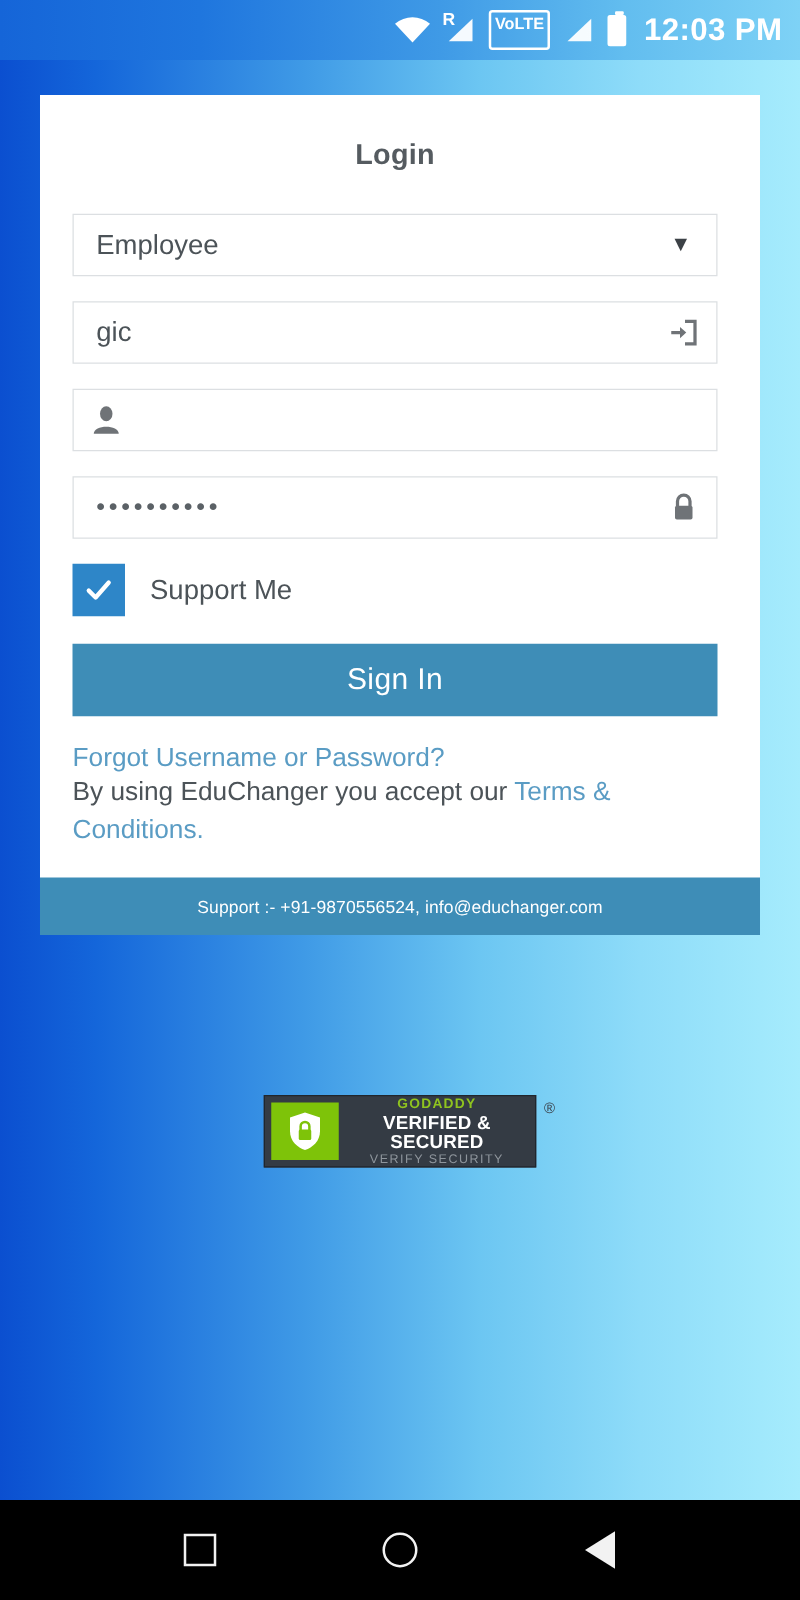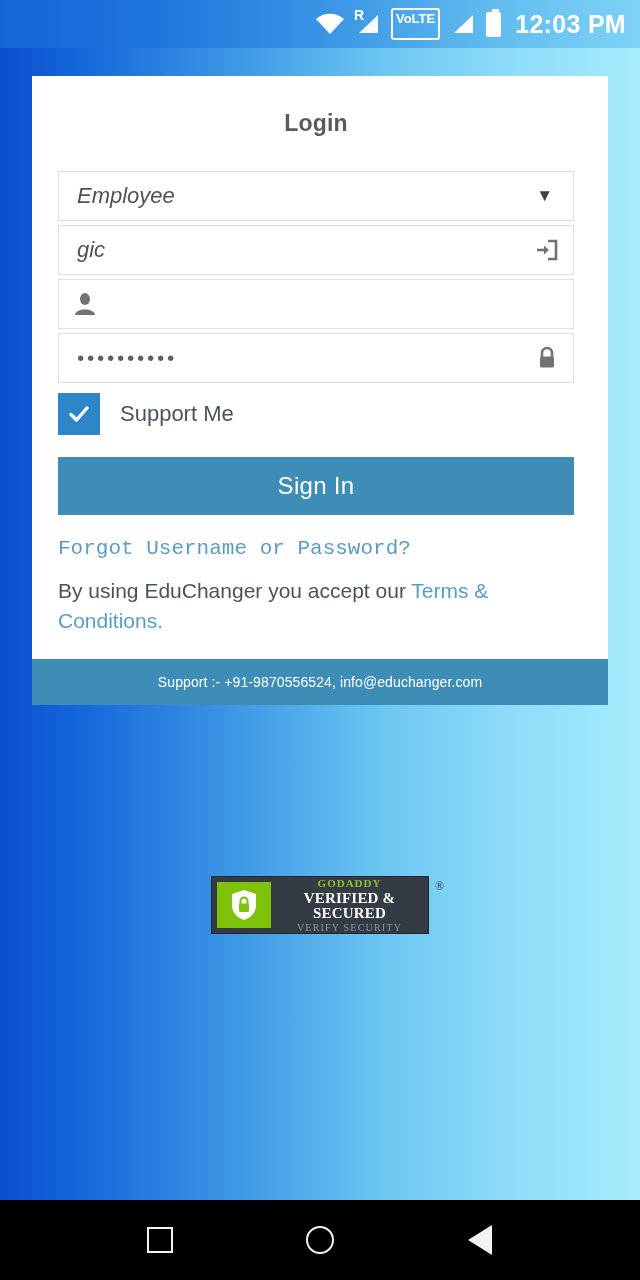--- a/index.html
+++ b/index.html
@@ -65,22 +65,22 @@
   .card-title {
     text-align:center; font-size:23px; color:#555b60;
     font-weight:bold; margin-bottom:34px; letter-spacing:0.2px;
   }
 
   .field {
     position:relative;
     height:50px;
     border:1px solid #dcdfe2;
     background:#ffffff;
-    margin-bottom:4px;
-    display:flex; align-items:center;font-style:italic;
+    margin-bottom:20px;
+    display:flex; align-items:center;
   }
   .field-text {
     flex:1; font-size:22px; color:#4c5358;
     padding-left:18px; background:transparent; border:none; outline:none;
     font-family:"Liberation Sans", sans-serif;
   }
   .pw-dots { letter-spacing:3px; font-size:20px; color:#5b6166; }
   .field-ico {
     width:52px; display:flex; align-items:center; justify-content:center;
     color:#6f7377;
@@ -106,36 +106,36 @@
     width:100%; height:58px; background:#3e8db7; border:none;
     color:#ffffff; font-size:24px; letter-spacing:0.3px;
     font-family:"Liberation Sans", sans-serif;
     cursor:pointer; display:flex; align-items:center; justify-content:center;
     margin-bottom:22px;
   }
 
   .link {
     color:#5a9cc4; text-decoration:none; font-size:21px;
   }
-  .forgot-line { margin-bottom:16px; display:block;font-family:Liberation Mono, monospace; }
+  .forgot-line { margin-bottom:0; display:block; }
   .terms-line {
     font-size:21px; color:#4c5358; line-height:1.45;
   }
 
   
   #support-bar {
     background:#3e8db7; height:46px;
     display:flex; align-items:center; justify-content:center;
     color:#ffffff; font-size:14px; letter-spacing:0.1px;
   }
 
   
   #badge-wrap {
     position:absolute; left:0; top:876px; width:640px;
-    display:flex; justify-content:center; align-items:flex-start;font-family:Liberation Serif, serif;
+    display:flex; justify-content:center; align-items:flex-start;
   }
   #badge {
     position:relative;
     display:flex; align-items:center;
     background:#343b44; width:218px; height:58px;
     border:1px solid #20262d;
   }
   .badge-shield {
     width:54px; height:46px; margin-left:5px;
     background:#7ec309; display:flex; align-items:center; justify-content:center;

